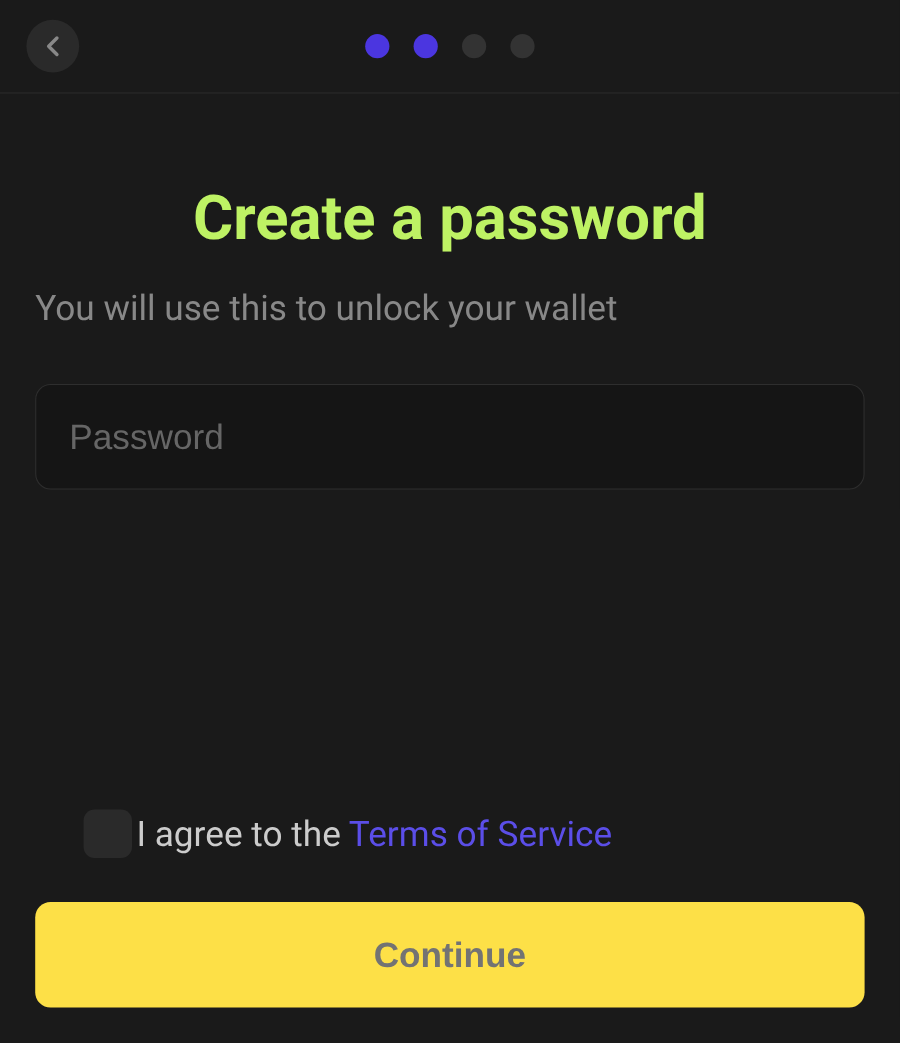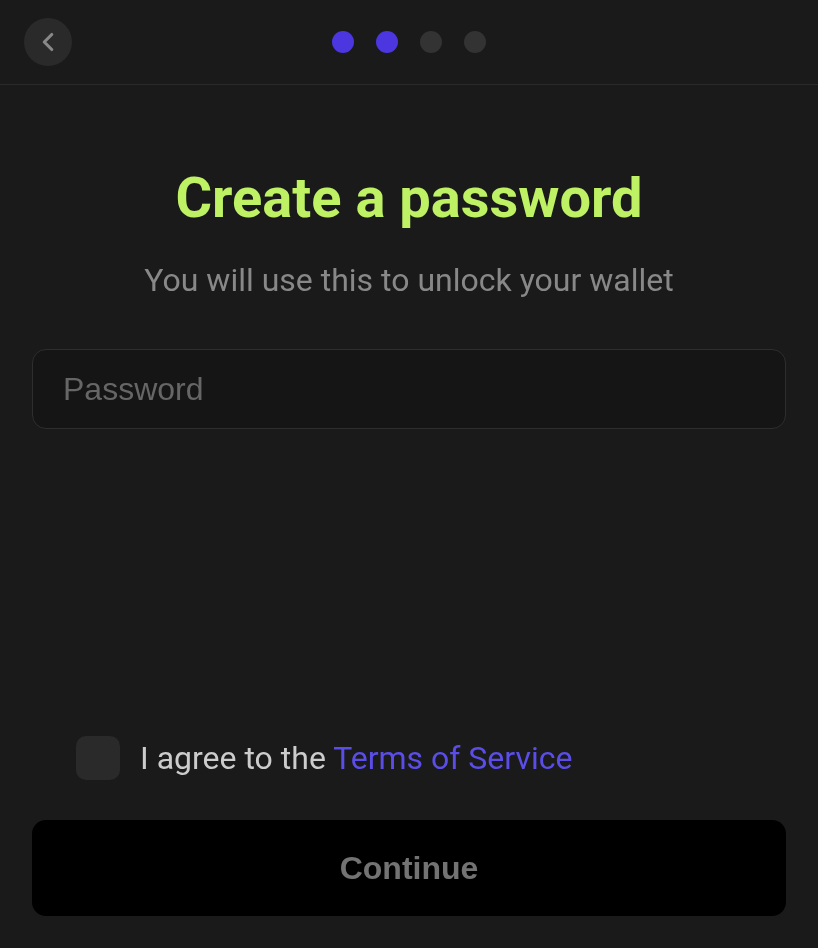--- a/index.html
+++ b/index.html
@@ -64,45 +64,44 @@
     .title {
       font-size: 56px;
       font-weight: 700;
       color: #bef264;
       text-align: center;
       margin-bottom: 30px;
     }
     .subtitle {
       font-size: 32px;
       color: #888888;
-      text-align: center;
       margin-bottom: 50px;
     }
     .input-field {
       width: 100%;
-      height: 80px;
+      height: 96px;
       background: #151515;
       border: 1px solid #2e2e2e;
       border-radius: 14px;
       padding: 12px 30px;
       font-size: 32px;
       color: #ffffff;
       margin-bottom: 24px;
       outline: none;
     }
     .input-field::placeholder {
       color: #666666;
     }
     .spacer {
       flex: 1;
     }
     .terms-row {
       display: flex;
       align-items: center;
-      gap: 20px;
+      gap: 4px;
       margin-bottom: 40px;
       padding-left: 44px;
     }
     .checkbox {
       width: 44px;
       height: 44px;
       background: #2a2a2a;
       border-radius: 10px;
       cursor: pointer;
       border: none;
@@ -112,21 +111,21 @@
       font-size: 32px;
       color: #cccccc;
     }
     .terms-link {
       color: #5b4ee8;
       cursor: pointer;
     }
     .continue-button {
       width: 100%;
       height: 96px;
-      background: #000000;
+      background: #fde047;
       border: none;
       border-radius: 14px;
       font-size: 32px;
       font-weight: 700;
       color: #737373;
       cursor: pointer;
     }
   </style>
 </head>
 <body>

